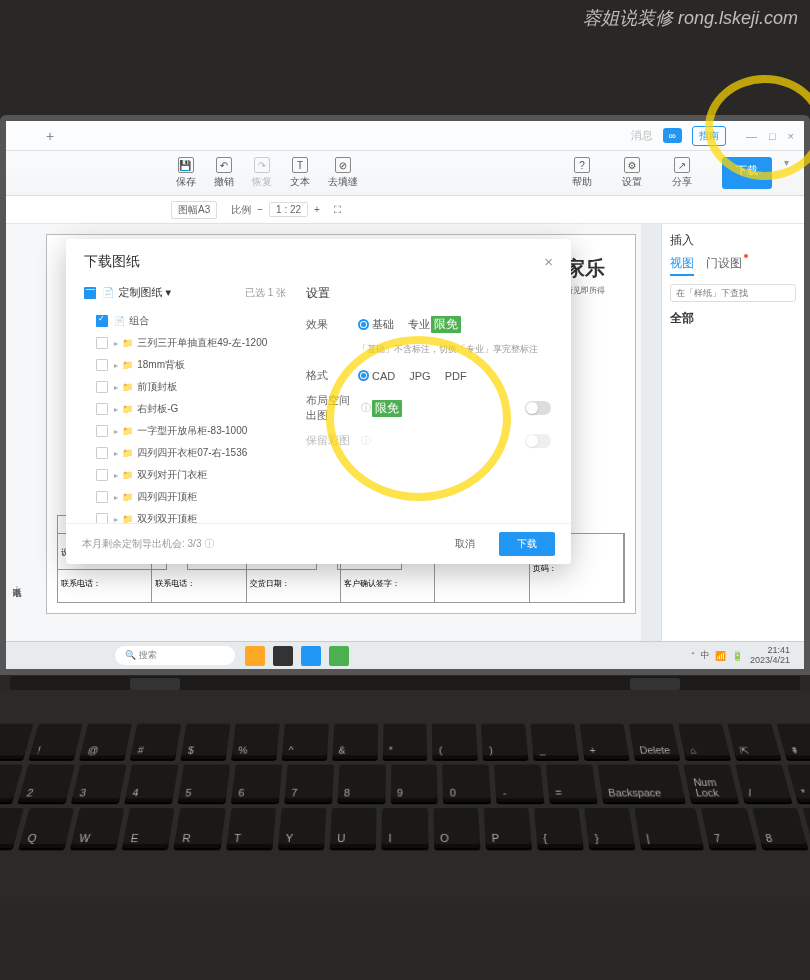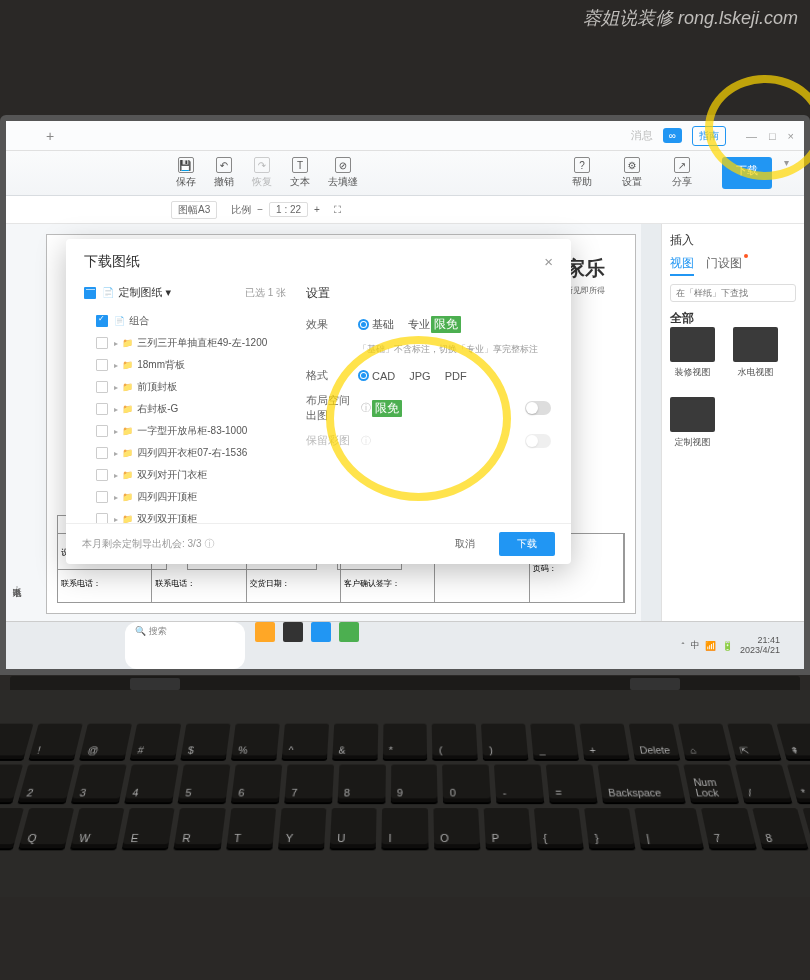--- a/index.html
+++ b/index.html
@@ -74,21 +74,21 @@
   .toggle { width: 26px; height: 14px; background: #ddd; border-radius: 7px; position: relative; margin-left: auto; cursor: pointer; }
   .toggle::after { content: ''; width: 12px; height: 12px; background: #fff; border-radius: 50%; position: absolute; top: 1px; left: 1px; box-shadow: 0 1px 2px rgba(0,0,0,.2); }
   .info-icon { color: #bbb; margin-left: 3px; font-size: 10px; }
   .disabled-row { opacity: 0.45; }
   .modal-foot { border-top: 1px solid #eee; padding: 8px 16px; display: flex; align-items: center; font-size: 10px; color: #999; }
   .foot-right { margin-left: auto; display: flex; gap: 10px; }
   .btn-cancel { padding: 5px 14px; color: #666; cursor: pointer; }
   .btn-primary { background: #2196f3; color: #fff; padding: 5px 18px; border-radius: 2px; cursor: pointer; }
 
   
-  .taskbar { position: absolute; bottom: 0; left: 0; right: 0; height: 48px; background: #e8ebee; display: flex; padding: 0 24px; font-size: 10px; color: #444; border-top: 1px solid #ccc; }
+  .taskbar { position: absolute; bottom: 0; left: 0; right: 0; height: 28px; background: #e8ebee; display: flex; align-items: center; padding: 0 14px; font-size: 10px; color: #444; border-top: 1px solid #ccc; }
   .task-search { background: #fff; border-radius: 12px; padding: 3px 10px; width: 120px; color: #888; font-size: 9px; margin-left: 95px; }
   .task-icons { display: flex; gap: 8px; margin-left: 10px; }
   .task-icon { width: 20px; height: 20px; border-radius: 2px; background: #d5d8db; }
   .task-right { margin-left: auto; display: flex; align-items: center; gap: 6px; font-size: 9px; color: #555; }
   .task-time { text-align: right; line-height: 1.1; }
 
   
   .hl { position: absolute; border: 8px solid rgba(255, 215, 0, 0.7); border-radius: 50%; z-index: 60; pointer-events: none; }
   .hl1 { top: 215px; left: 320px; width: 185px; height: 165px; }
   .hl2 { top: -40px; right: -15px; width: 120px; height: 105px; }
@@ -215,34 +215,20 @@
     <div style="position:absolute; left:4px; top:460px; writing-mode:vertical-rl; font-size:9px; color:#555;">系电话：</div>
 
     <div class="side-panel">
       <div class="side-header">插入</div>
       <div class="side-tabs">
         <span class="side-tab-active">视图</span>
         <span class="side-tab-new"><span>门设图</span><span class="new-dot"></span></span>
       </div>
       <input class="side-search" placeholder="在「样纸」下查找" style="">
       <div class="side-all">全部</div>
-      <div class="side-thumbs">
-        <div class="thumb">
-            <div class="thumb-box"></div>
-            <span class="thumb-label">装修视图</span>
-          </div>
-        <div class="thumb">
-            <div class="thumb-box"></div>
-            <span class="thumb-label">水电视图</span>
-          </div>
-        <div class="thumb">
-            <div class="thumb-box"></div>
-            <span class="thumb-label">定制视图</span>
-          </div>
-      </div>
     </div>
 
     <div class="modal">
       <div class="modal-head">
         <span>下载图纸</span>
         <span class="modal-close">×</span>
       </div>
       <div class="modal-body">
         <div class="modal-left">
           <div class="tree-root">

